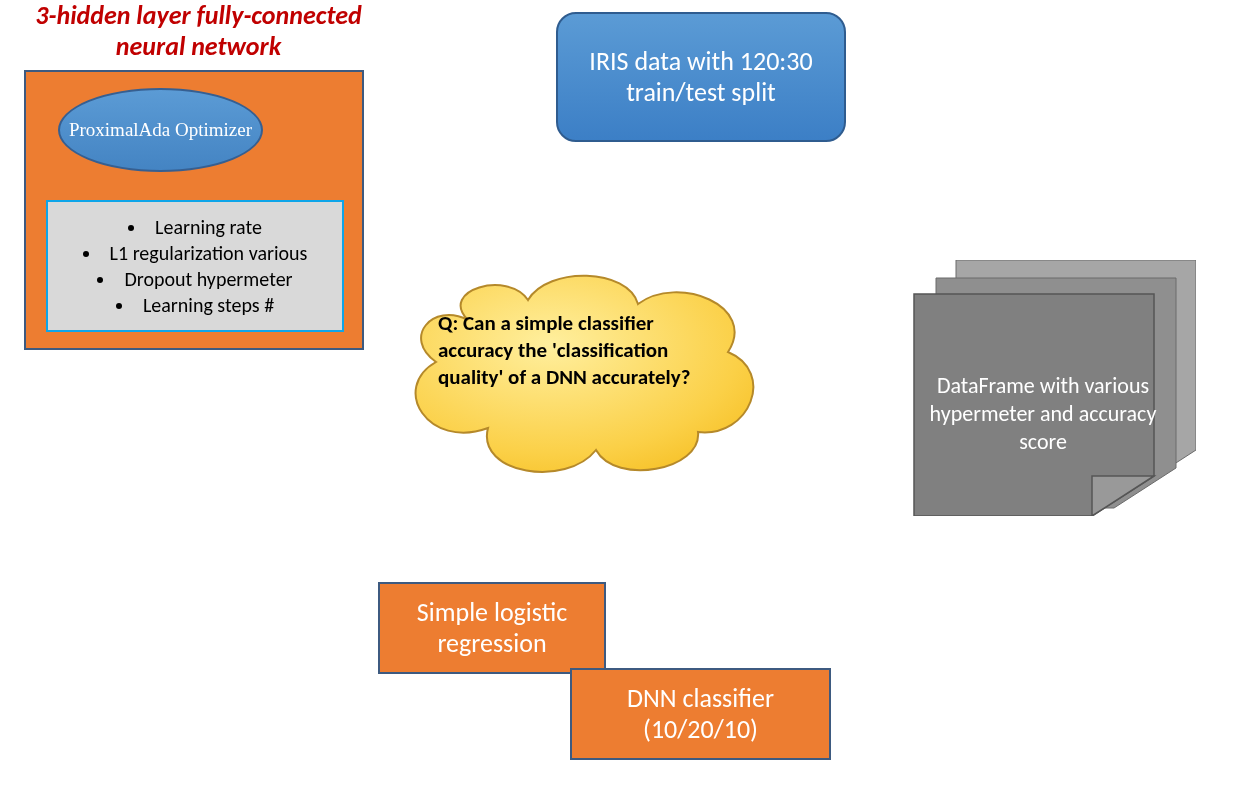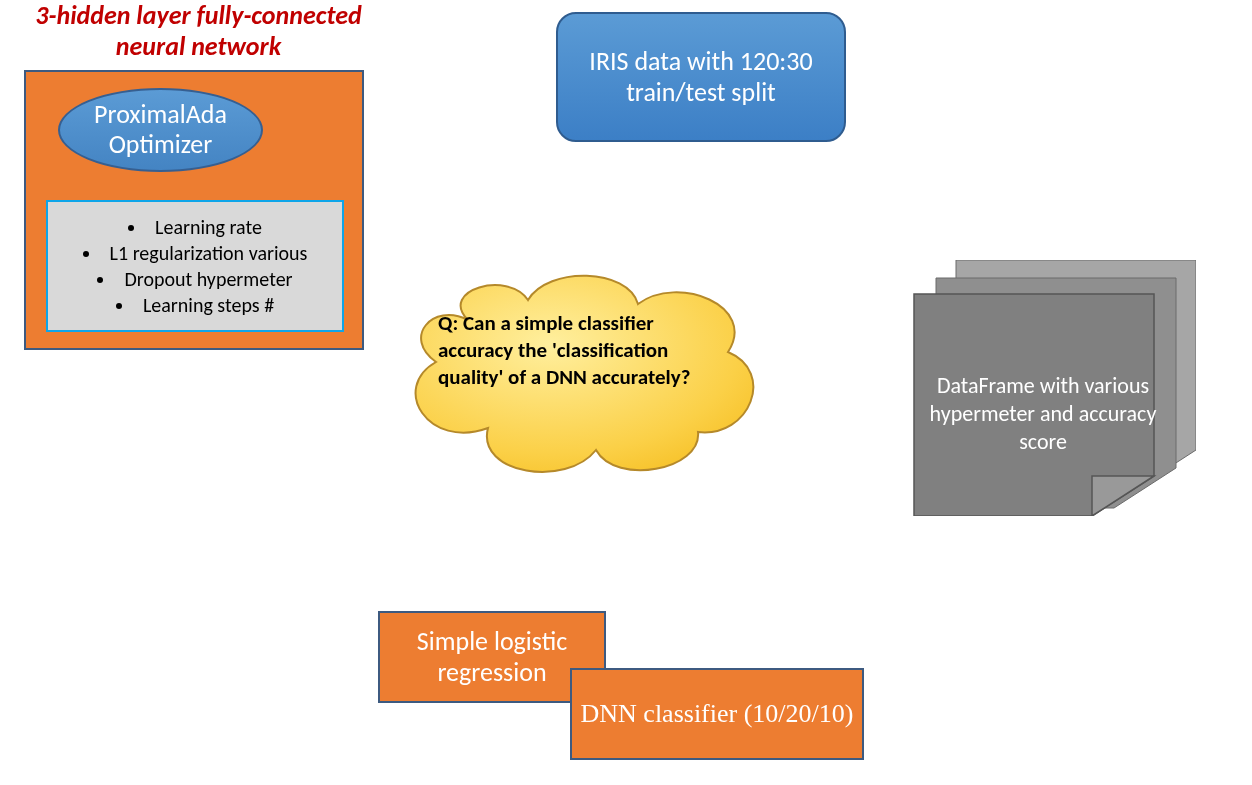--- a/index.html
+++ b/index.html
@@ -29,23 +29,24 @@
     background: #ed7d31;
     border: 2px solid #3d5a80;
   }
   
   .oval {
     left: 58px; top: 88px;
     width: 205px; height: 84px;
     border-radius: 50%;
     background: linear-gradient(180deg,#5b9bd5 0%, #4484c3 100%);
     border: 2px solid #365f91;
-    color: #fff; font-size: 26px; text-align: center;
+    color: #fff; font-size: 19px; text-align: center;
     display: flex; align-items: center; justify-content: center;
     line-height: 1.15;
+    font-family: Liberation Serif, serif;
   }
   
   .params-box {
     left: 46px; top: 200px;
     width: 298px; height: 132px;
     background: #d9d9d9;
     border: 2px solid #0ea5e9;
     display: flex; align-items: center; justify-content: center;
     padding: 8px 6px;
   }
@@ -84,22 +85,22 @@
   }
 
   
   .ob {
     position:absolute;
     background:#ed7d31; border:2px solid #3d5a80;
     color:#fff; font-size:26px; text-align:center;
     display:flex; align-items:center; justify-content:center;
     line-height:1.18;
   }
-  .ob1 { left: 378px; top: 582px; width: 228px; height: 92px; margin-top: 29px; }
-  .ob2 { left: 570px; top: 668px; width: 294px; height: 92px; font-family: Liberation Serif, serif; }
+  .ob1 { left: 378px; top: 582px; width: 228px; height: 92px; }
+  .ob2 { left: 570px; top: 668px; width: 261px; height: 92px; }
 </style>
 </head>
 <body>
 
 <div class="abs nn-title">3-hidden layer fully-connected neural network</div>
 
 <div class="abs orange-box"></div>
 
 <div class="abs oval">
   <span>ProximalAda Optimizer</span>

